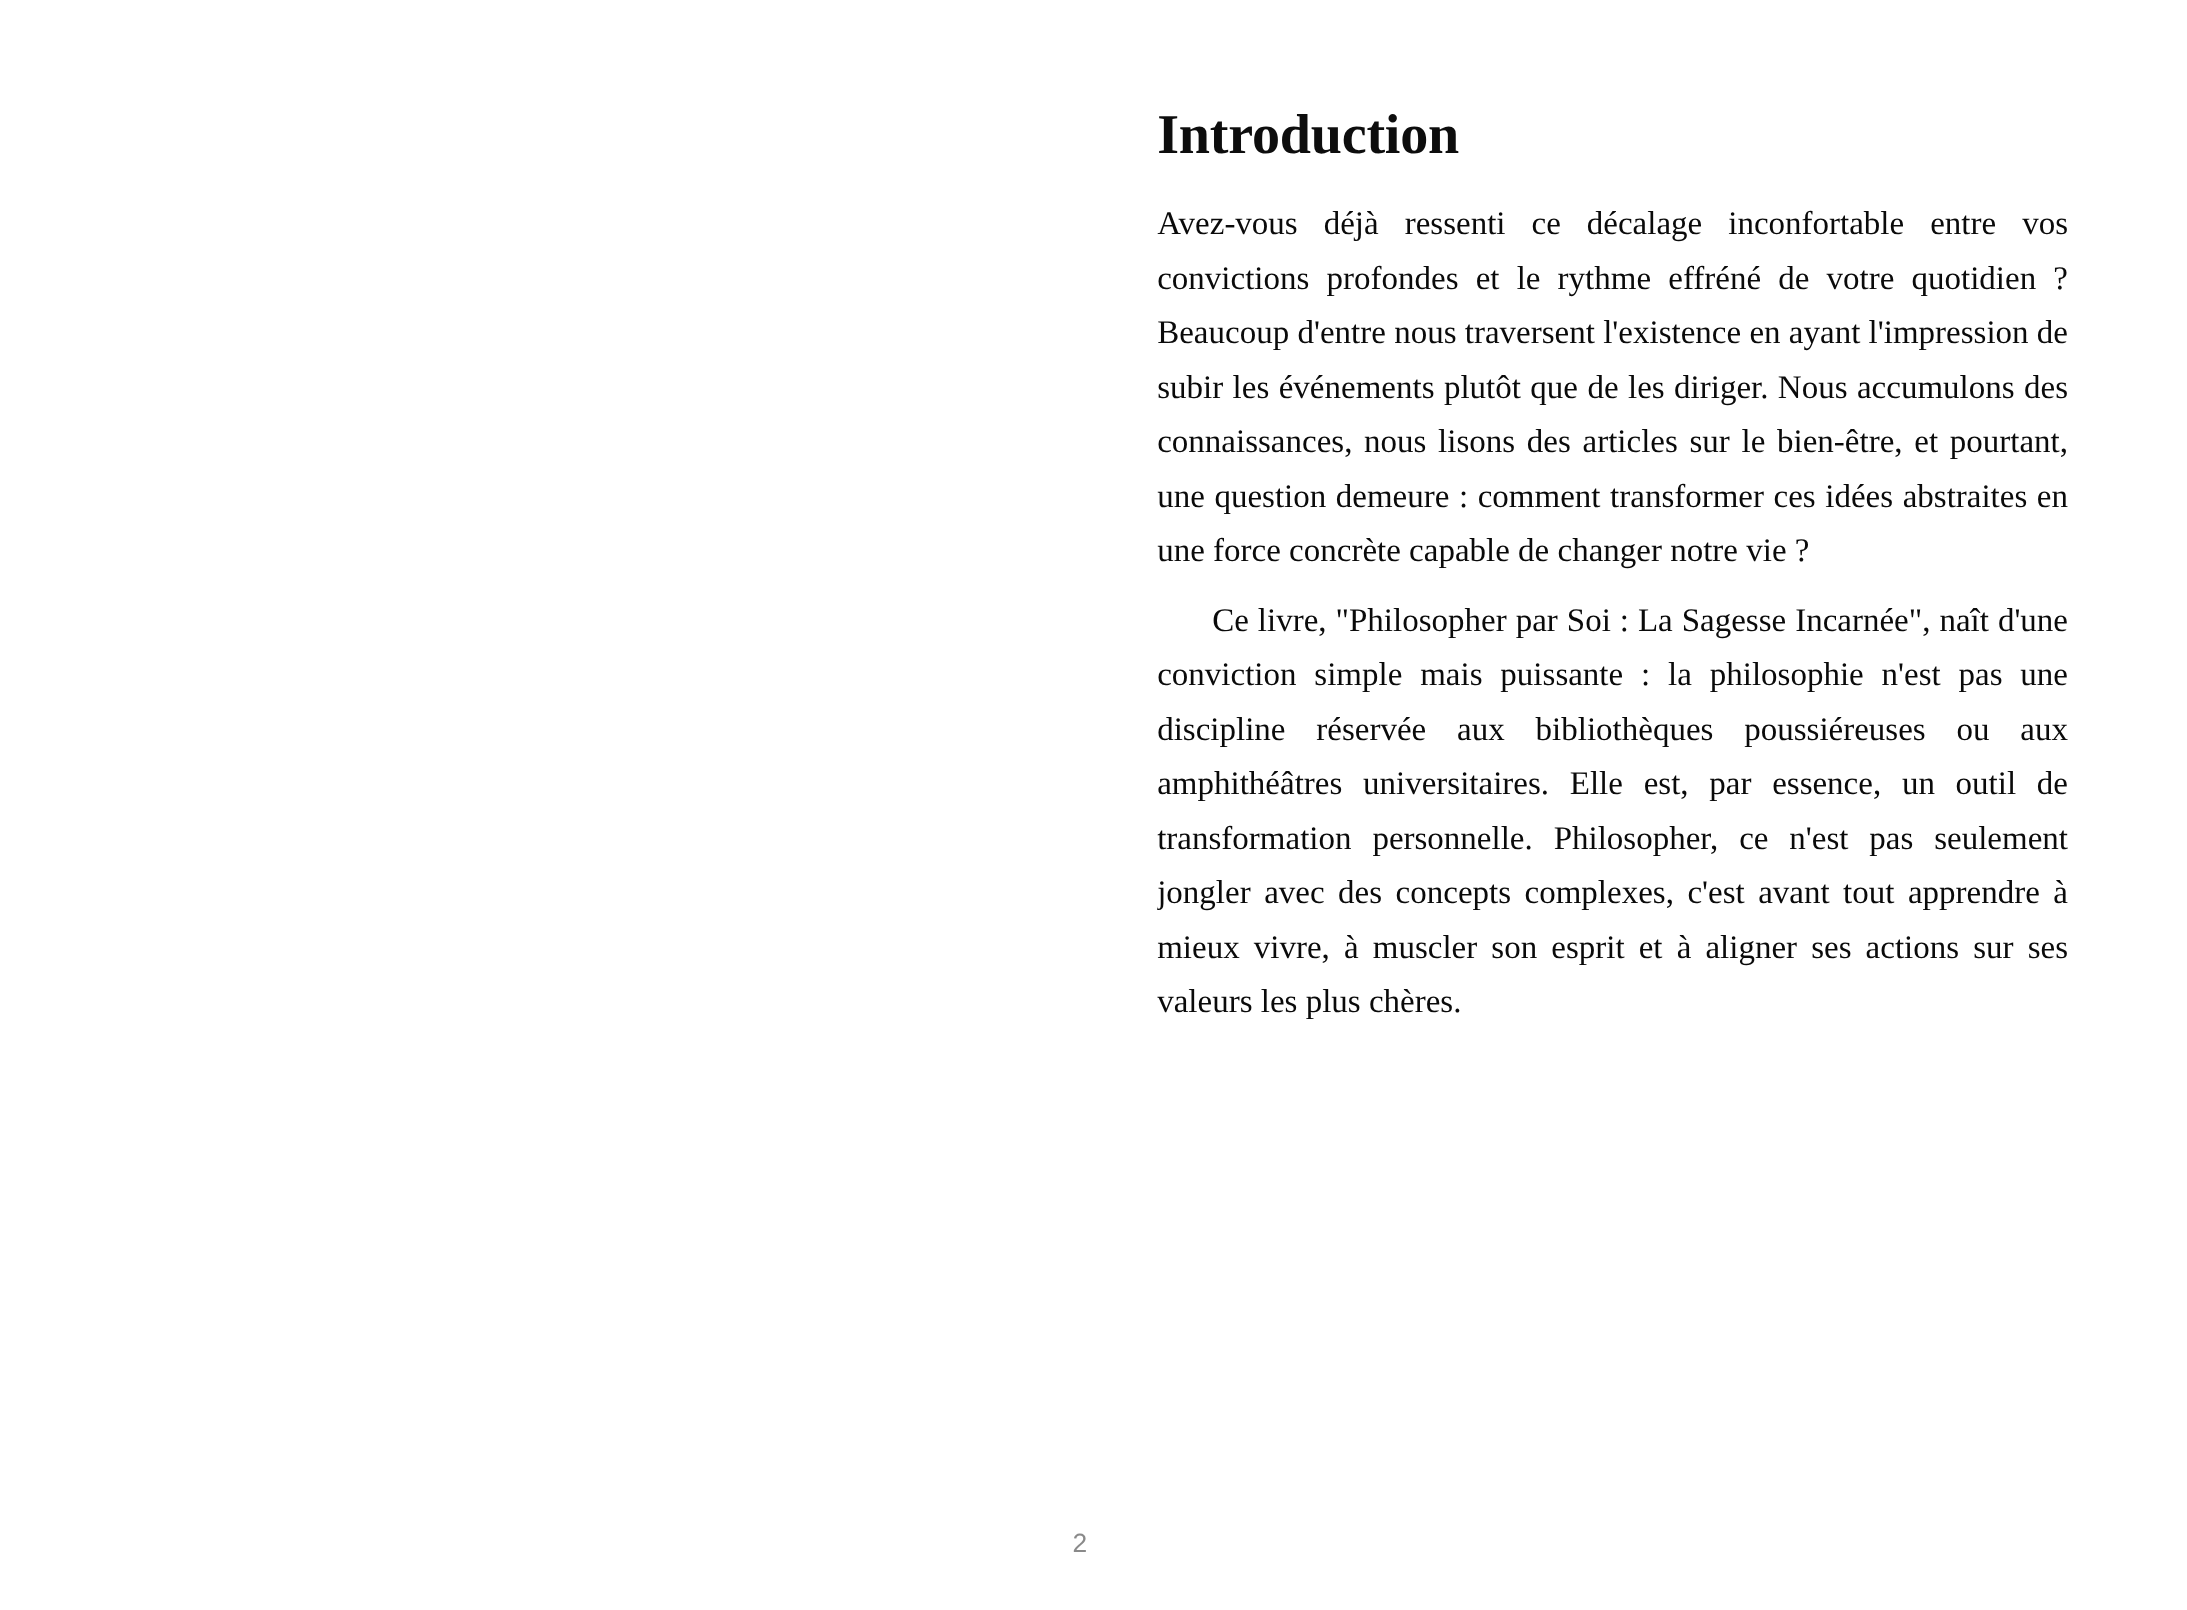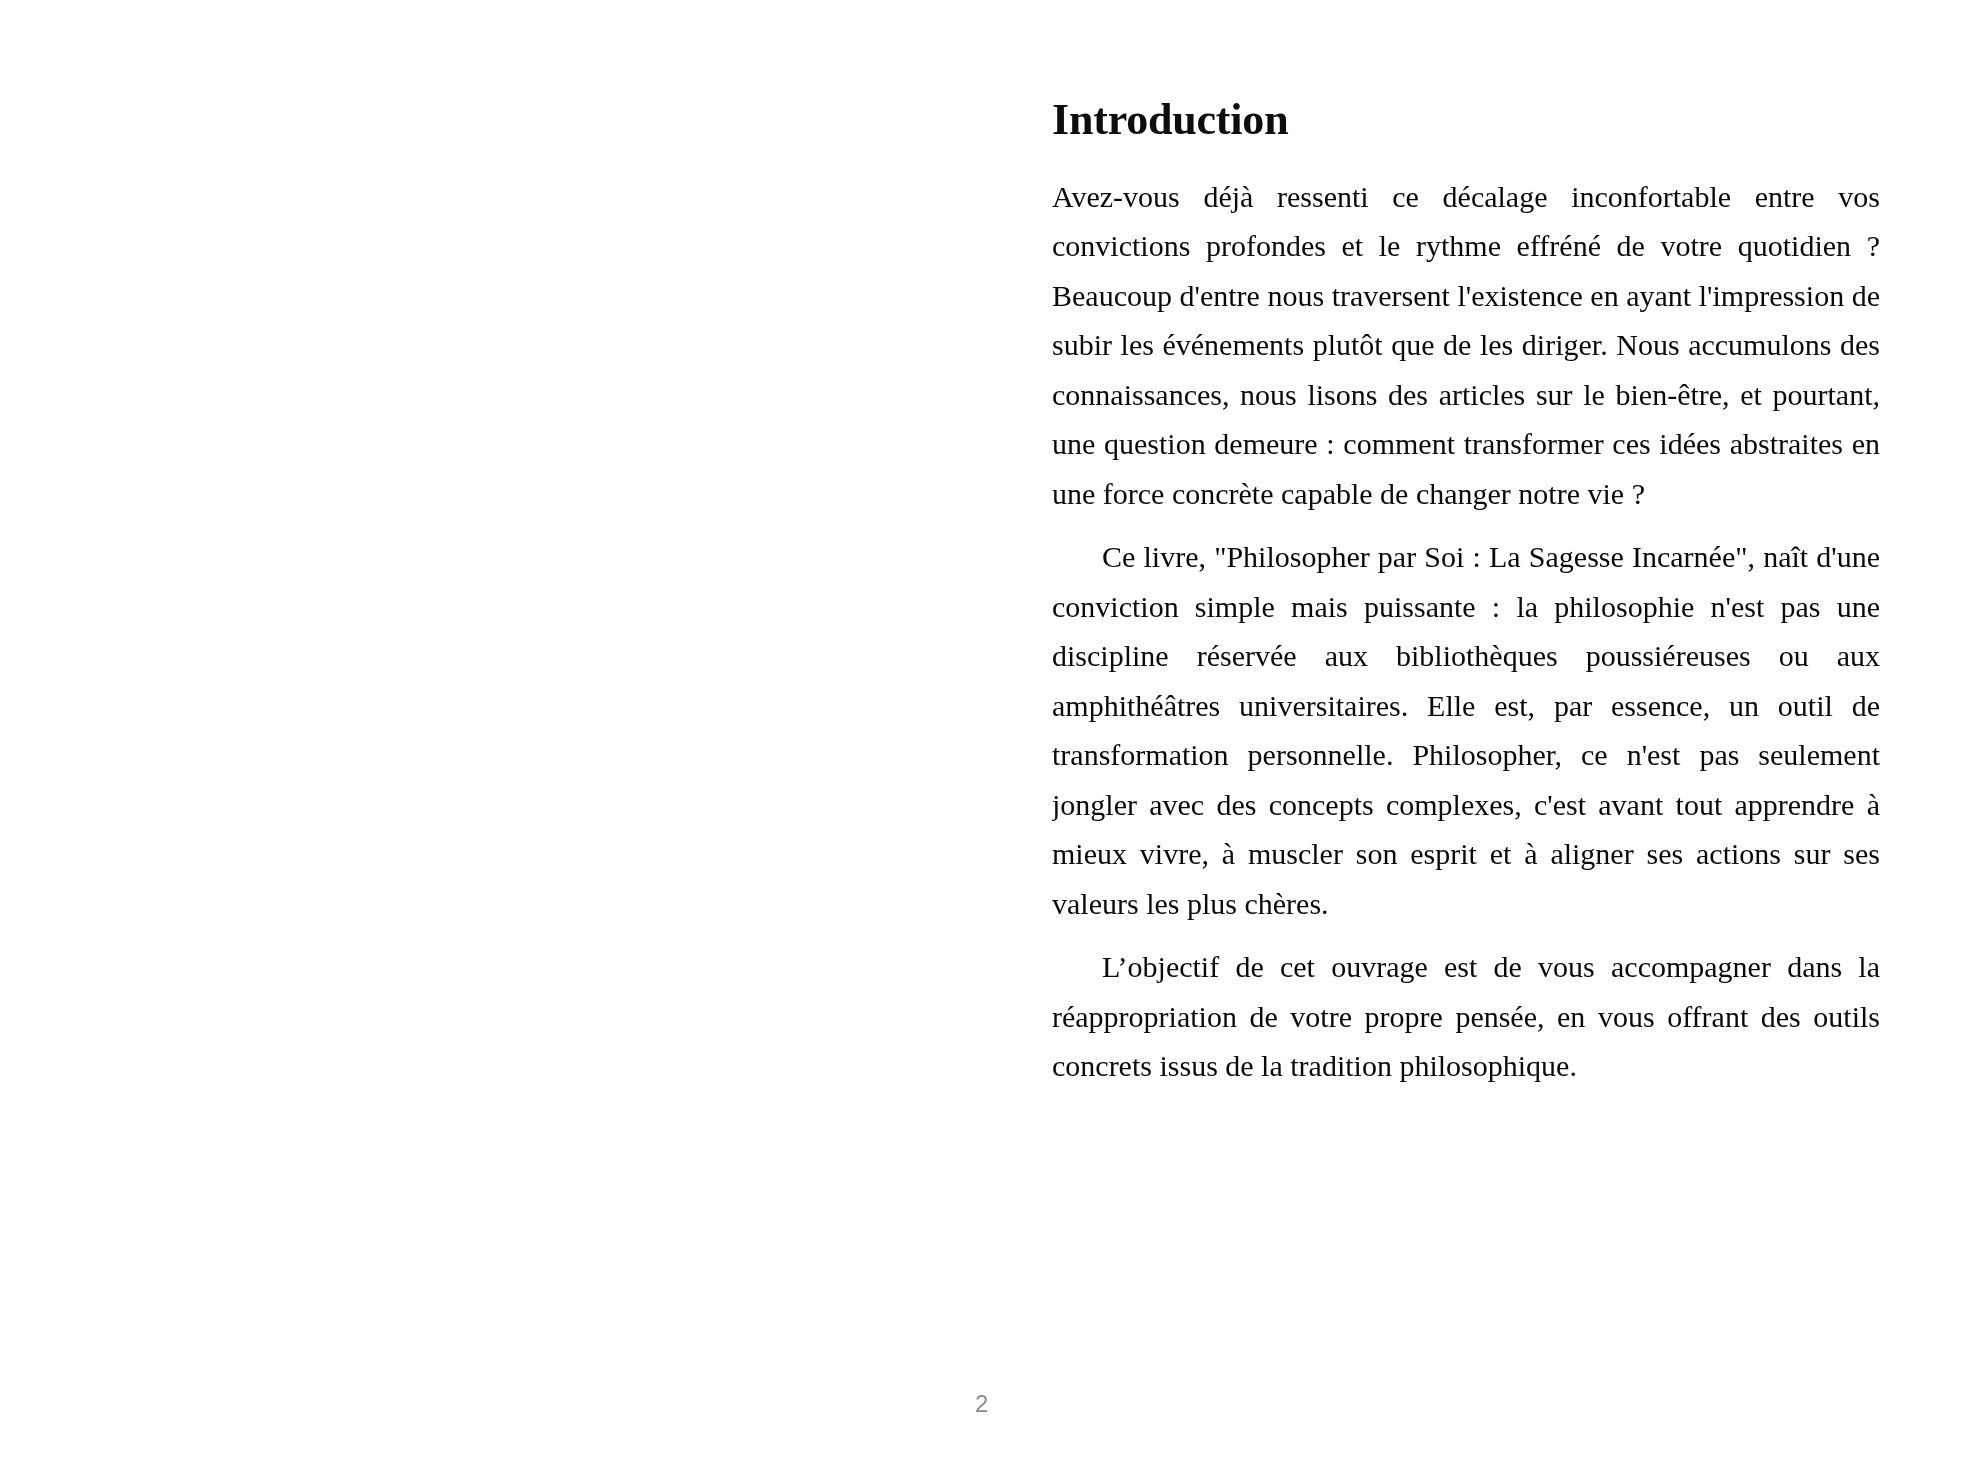--- a/index.html
+++ b/index.html
@@ -62,21 +62,21 @@
     position: absolute;
     left: 58px;         
     top: 96px;
     width: 828px;
     height: 1240px;
     overflow: hidden;
   }
 
   .chapter-title {
     font-family: "Liberation Serif", "DejaVu Serif", serif;
-    font-size: 44px;
+    font-size: 51px;
     font-weight: bold;
     line-height: 1.08;
     color: #0d0d0d;
     margin: 0 0 28px 0;
     letter-spacing: -0.2px;
   }
 
   .body-paragraph {
     font-family: "Liberation Serif", "DejaVu Serif", serif;
     font-size: 30px;
@@ -121,20 +121,19 @@
 
   <section class="page page-right">
     <div class="text-column">
 
       <h1 class="chapter-title">Introduction</h1>
 
       <p class="body-paragraph">Avez-vous déjà ressenti ce décalage inconfortable entre vos convictions profondes et le rythme effréné de votre quotidien ? Beaucoup d'entre nous traversent l'existence en ayant l'impression de subir les événements plutôt que de les diriger. Nous accumulons des connaissances, nous lisons des articles sur le bien-être, et pourtant, une question demeure : comment transformer ces idées abstraites en une force concrète capable de changer notre vie ?</p>
 
       <p class="body-paragraph">Ce livre, "Philosopher par Soi : La Sagesse Incarnée", naît d'une conviction simple mais puissante : la philosophie n'est pas une discipline réservée aux bibliothèques poussiéreuses ou aux amphithéâtres universitaires. Elle est, par essence, un outil de transformation personnelle. Philosopher, ce n'est pas seulement jongler avec des concepts complexes, c'est avant tout apprendre à mieux vivre, à muscler son esprit et à aligner ses actions sur ses valeurs les plus chères.</p>
 
-      <p class="body-paragraph last-partial">L’objectif de cet ouvrage est de vous accompagner dans la réappropriation de votre propre pensée, en vous offrant des outils concrets issus de la tradition philosophique.</p>
 
     </div>
   </section>
 
   <div class="page-number">2</div>
 
 </div>
 
 </body></html>

